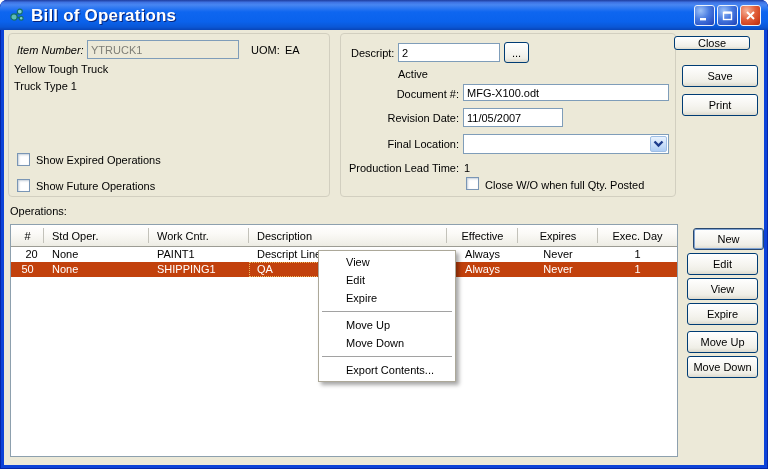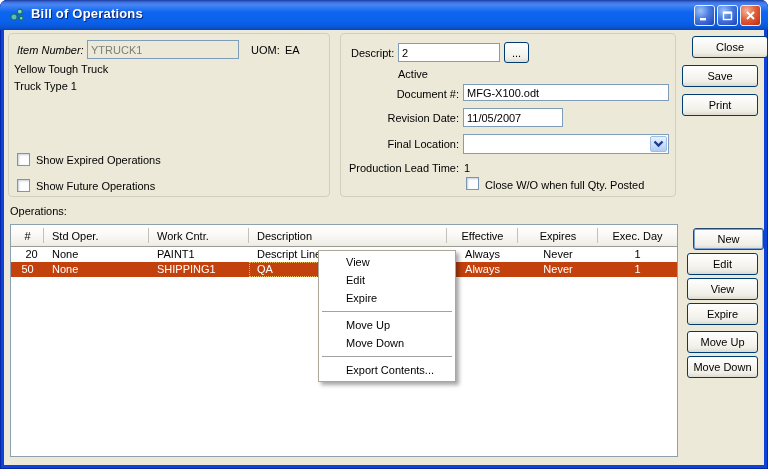--- a/index.html
+++ b/index.html
@@ -6,21 +6,21 @@
   body { font-family:"Liberation Sans", sans-serif; font-size:11px; color:#000; }
 
   .frame { position:relative; width:768px; height:469px; background:#0D43D8;
            box-shadow: inset 0 0 0 1px #0526A8; border-radius:7px 7px 0 0; overflow:hidden; }
 
   
   .titlebar { position:absolute; left:0; top:0; right:0; height:30px;
     background:linear-gradient(180deg,#1E3C9E 0%,#3E73E3 8%,#4886F2 16%,#0E66F0 40%,#0A62EC 72%,#0A57D6 90%,#0845B8 100%);
     border-radius:7px 7px 0 0; }
   .app-icon { position:absolute; left:9px; top:7px; width:16px; height:16px; }
-  .wtitle { position:absolute; left:31px; top:6px; font-size:13px; font-weight:bold; color:#fff;
+  .wtitle { position:absolute; left:31px; top:6px; font-size:17px; font-weight:bold; color:#fff;
             text-shadow:1px 1px 0 rgba(8,30,110,.9); letter-spacing:.2px; }
   .winbtns { position:absolute; right:7px; top:5px; display:flex; gap:2px; }
   .wb { width:21px; height:21px; border:1px solid #EAF2FC; border-radius:3px; padding:0; margin:0;
         display:flex; align-items:center; justify-content:center; box-sizing:border-box; cursor:default; }
   .wb-blue  { background:radial-gradient(circle at 30% 25%, #9CC1F7 0%, #477AE0 45%, #2C55C8 80%, #1E41AE 100%); }
   .wb-close { background:radial-gradient(circle at 30% 25%, #F6B39A 0%, #E2603C 45%, #CC3C1B 80%, #B03012 100%); }
 
   
   .client { position:absolute; left:4px; top:30px; right:4px; bottom:4px; background:#ECE9D8; }
 
@@ -140,21 +140,21 @@
         </span>
       </div>
 
       <span class="lbl lbl-r" style="left:0;top:128px;width:118px;">Production Lead Time:</span>
       <span class="lbl" style="left:123px;top:128px;">1</span>
 
       <span class="checkbox" style="left:125px;top:143px;"></span>
       <span class="lbl" style="left:144px;top:145px;">Close W/O when full Qty. Posted</span>
     </div>
 
-    <button class="btn abs" style="left:688px;top:6px;width:76px;height:22px;">Close</button>
+    <button class="btn abs" style="left:670px;top:6px;width:76px;height:14px;">Close</button>
     <button class="btn abs" style="left:678px;top:35px;width:76px;height:22px;">Save</button>
     <button class="btn abs" style="left:678px;top:64px;width:76px;height:22px;">Print</button>
 
     <span class="lbl" style="left:6px;top:175px;">Operations:</span>
 
     <div class="table" style="left:6px;top:194px;width:668px;height:233px;">
       <div class="thead">
         <div class="th sep ctr" style="width:33px;">#</div>
         <div class="th sep pl" style="width:105px;">Std Oper.</div>
         <div class="th sep pl" style="width:100px;">Work Cntr.</div>

